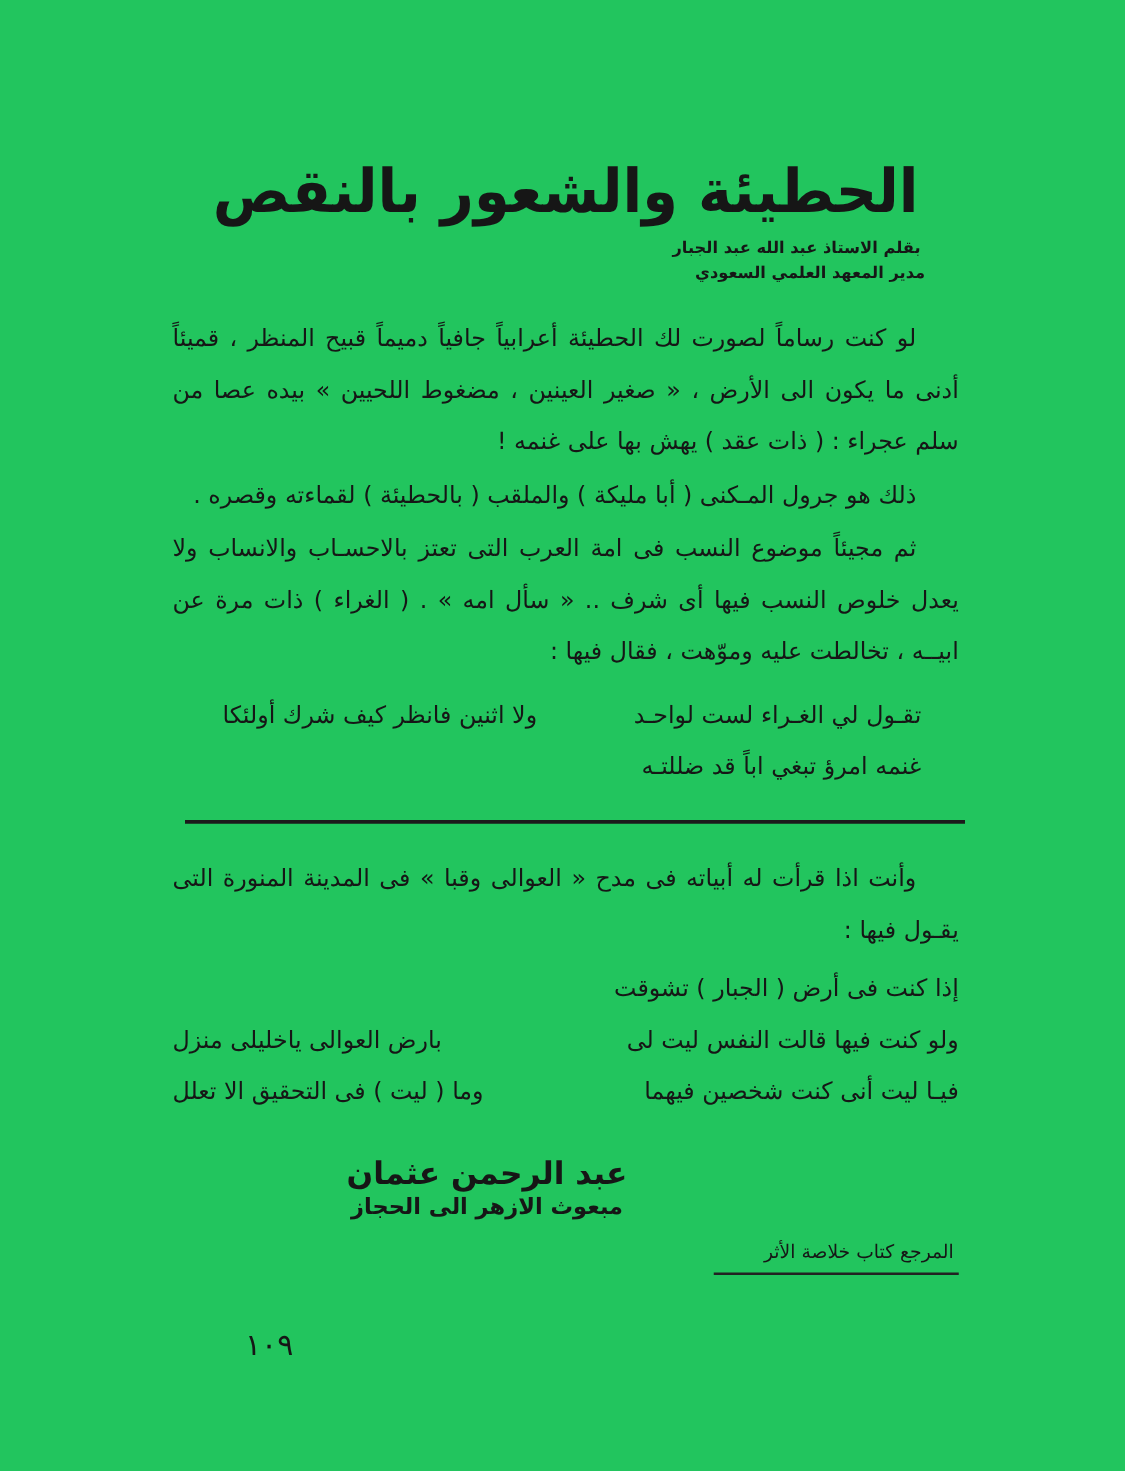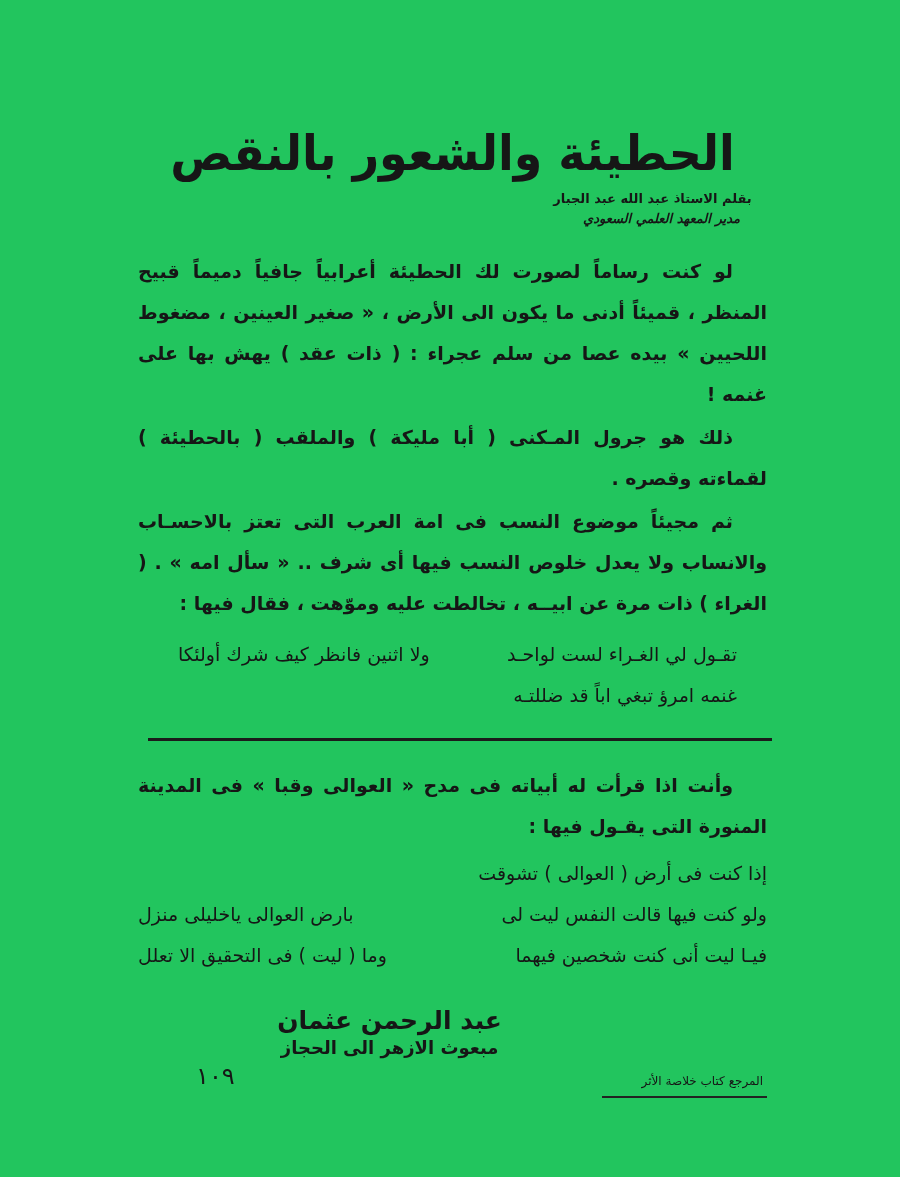--- a/index.html
+++ b/index.html
@@ -29,41 +29,40 @@
     text-align: center;
     font-size: 46px;
     font-weight: 700;
     letter-spacing: -1px;
     line-height: 1.1;
     margin: 0 0 10px 0;
     transform: scaleY(1.05);
   }
   .byline-block {
     direction: rtl;
-    text-align: center;
+    text-align: left;
     padding-left: 400px;
     margin-bottom: 22px;
   }
   .byline {
     font-size: 13px;
     font-weight: 700;
     line-height: 20px;
     white-space: nowrap;
   }
   .byline.role {
     padding-left: 18px;
-    font-style: italic;
   }
   p.body {
     font-size: 19px;
     line-height: 41px;
     text-align: justify;
     margin: 0 0 2px 0;
     text-indent: 34px;
-    font-weight: 700;
+    font-weight: 400;
   }
   p.body.noindent { text-indent: 0; }
   .poem {
     margin: 10px 30px 6px 40px;
   }
   .poem .verse {
     display: flex;
     justify-content: space-between;
     gap: 40px;
     font-size: 19px;
@@ -88,21 +87,21 @@
     margin-bottom: 2px;
   }
   .signature .role {
     font-size: 18px;
     font-weight: 700;
   }
   .footnote {
     width: fit-content;
     margin-top: 16px;
     padding: 0 4px 8px 40px;
-    font-size: 12px;
+    font-size: 15px;
     border-bottom: 2px solid #222;
   }
   .page-number {
     position: absolute;
     left: 196px;
     top: 1062px;
     font-size: 24px;
     font-weight: 400;
     direction: rtl;
   }
@@ -133,21 +132,21 @@
         <span>غنمه امرؤ تبغي اباً قد ضللتـه</span>
       </div>
     </div>
 
     <hr class="divider">
 
     <p class="body">وأنت اذا قرأت له أبياته فى مدح « العوالى وقبا » فى المدينة المنورة التى يقـول فيها :</p>
 
     <div class="poem wide">
       <div class="verse">
-        <span>إذا كنت فى أرض ( العوالى ) تشوقت</span>
+        <span>إذا كنت فى أرض ( الجبار ) تشوقت</span>
       </div>
       <div class="verse">
         <span>ولو كنت فيها قالت النفس ليت لى</span>
         <span>بارض العوالى ياخليلى منزل</span>
       </div>
       <div class="verse">
         <span>فيـا ليت أنى كنت شخصين فيهما</span>
         <span>وما ( ليت ) فى التحقيق الا تعلل</span>
       </div>
     </div>

